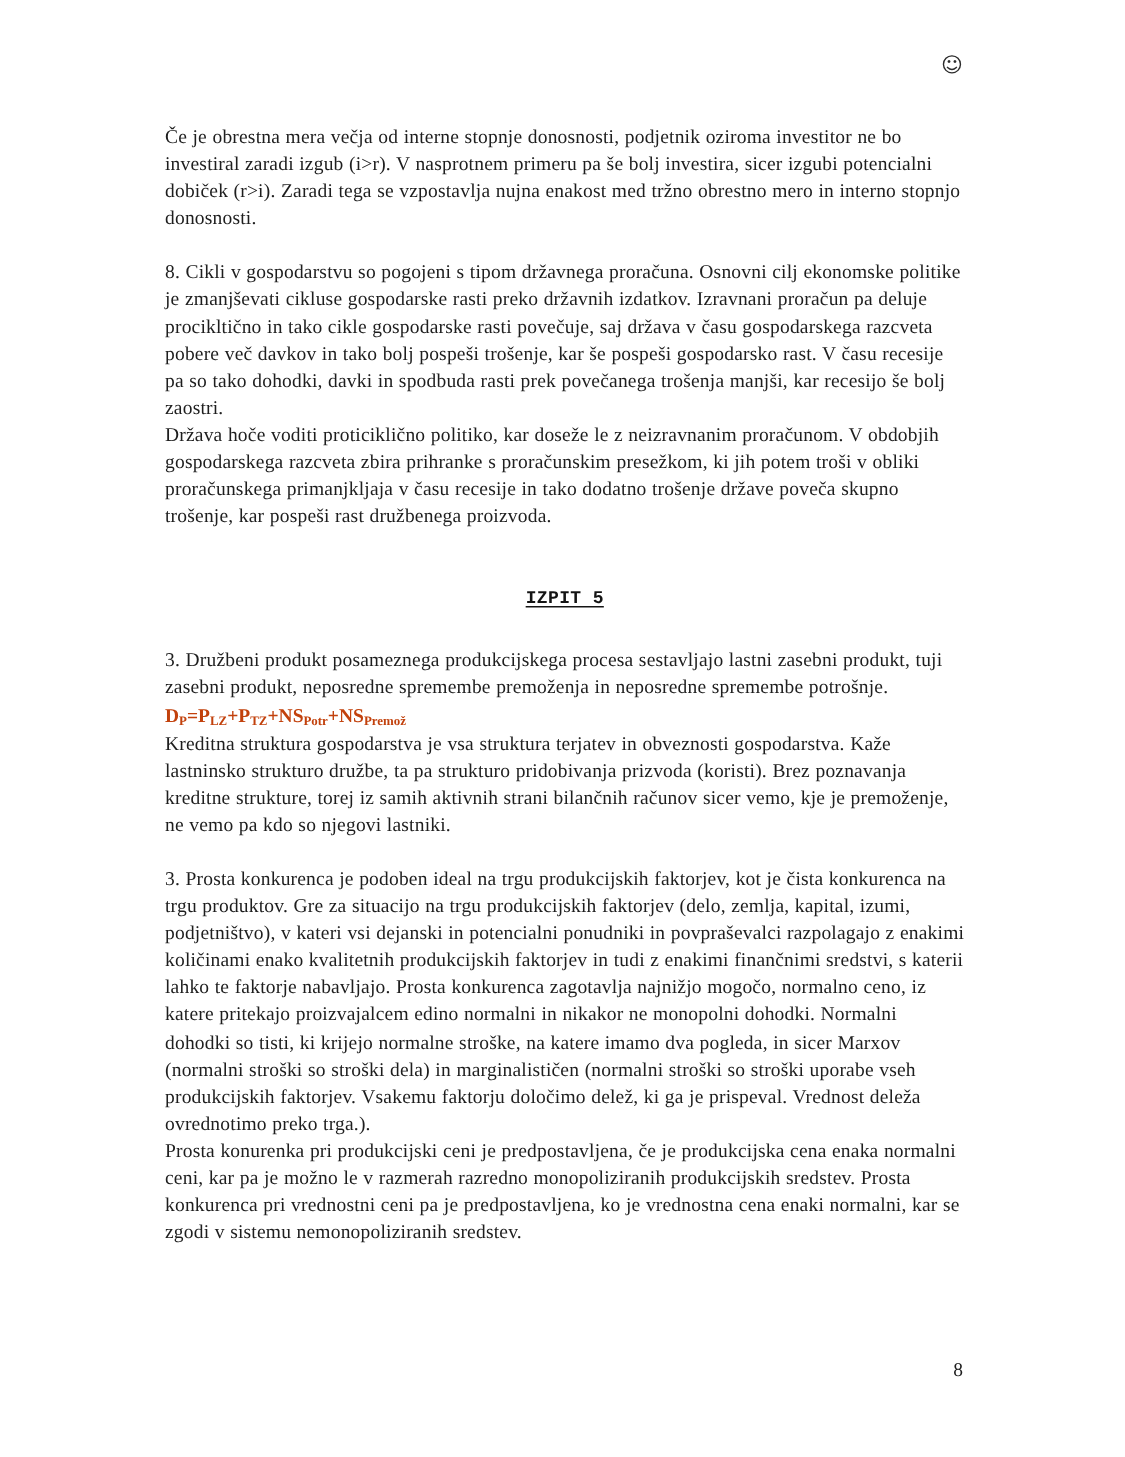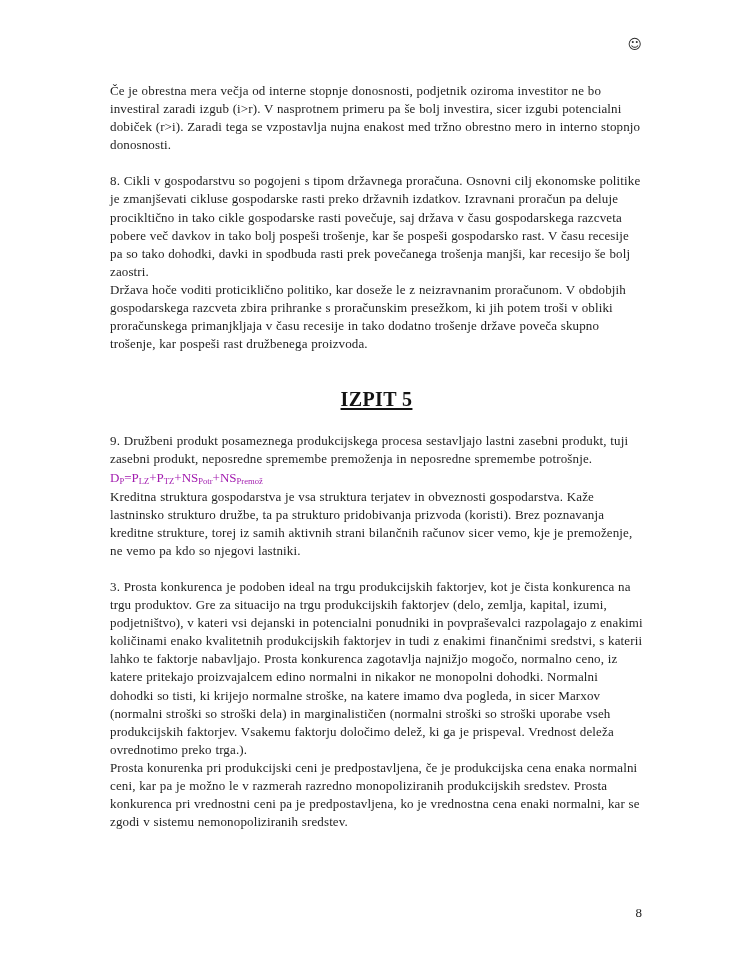--- a/index.html
+++ b/index.html
@@ -53,33 +53,35 @@
   }
   .gap-lg { height: 18px; }
   .gap-md { height: 18px; }
   .gap-sm { height: 4px; }
   .heading-wrap {
     text-align: center;
     margin: 0;
   }
   .heading {
     display: inline-block;
-    font-size: 20px;
+    font-size: 12px;
     line-height: 20px;
     font-weight: bold;
     text-decoration: underline;
     text-underline-offset: 2px;
     letter-spacing: 0.02em;
     color: #141414;
+    font-family: Liberation Mono, monospace;
   }
   .formula {
     font-size: 13.0px;
     line-height: 18.1px;
-    color: #a21caf;
+    color: #c2410c;
     white-space: nowrap;
+    font-weight: bold;
   }
   .formula sub {
     font-size: 8.6px;
     vertical-align: baseline;
     position: relative;
     bottom: -2px;
     letter-spacing: 0;
   }
   .footer-zone {
     position: absolute;
@@ -119,21 +121,21 @@
     <div class="gap-lg"></div>
     <div class="gap-md"></div>
 
     <div class="heading-wrap">
       <span class="heading">IZPIT 5</span>
     </div>
 
     <div class="gap-lg"></div>
     <div class="gap-sm"></div>
 
-    <p class="para">9. Družbeni produkt posameznega produkcijskega procesa sestavljajo lastni zasebni produkt, tuji zasebni produkt, neposredne spremembe premoženja in neposredne spremembe potrošnje.</p>
+    <p class="para">3. Družbeni produkt posameznega produkcijskega procesa sestavljajo lastni zasebni produkt, tuji zasebni produkt, neposredne spremembe premoženja in neposredne spremembe potrošnje.</p>
 
     <div class="formula">
       <span>D</span><sub>P</sub><span>=P</span><sub>LZ</sub><span>+P</span><sub>TZ</sub><span>+NS</span><sub>Potr</sub><span>+NS</span><sub>Premož</sub>
     </div>
 
     <p class="para">Kreditna struktura gospodarstva je vsa struktura terjatev in obveznosti gospodarstva. Kaže lastninsko strukturo družbe, ta pa strukturo pridobivanja prizvoda (koristi). Brez poznavanja kreditne strukture, torej iz samih aktivnih strani bilančnih računov sicer vemo, kje je premoženje, ne vemo pa kdo so njegovi lastniki.</p>
 
 
     <div class="gap-lg"></div>
 

